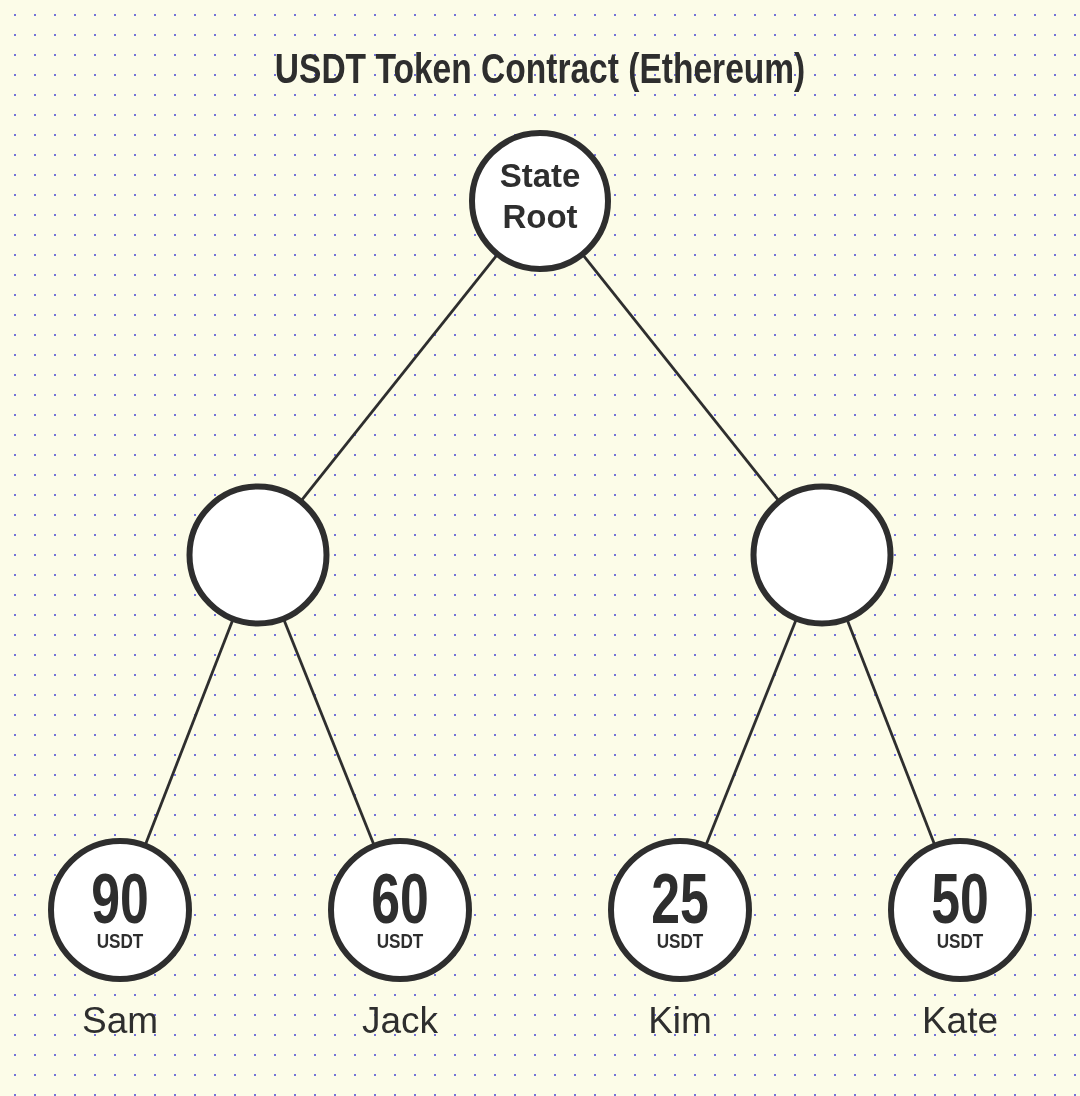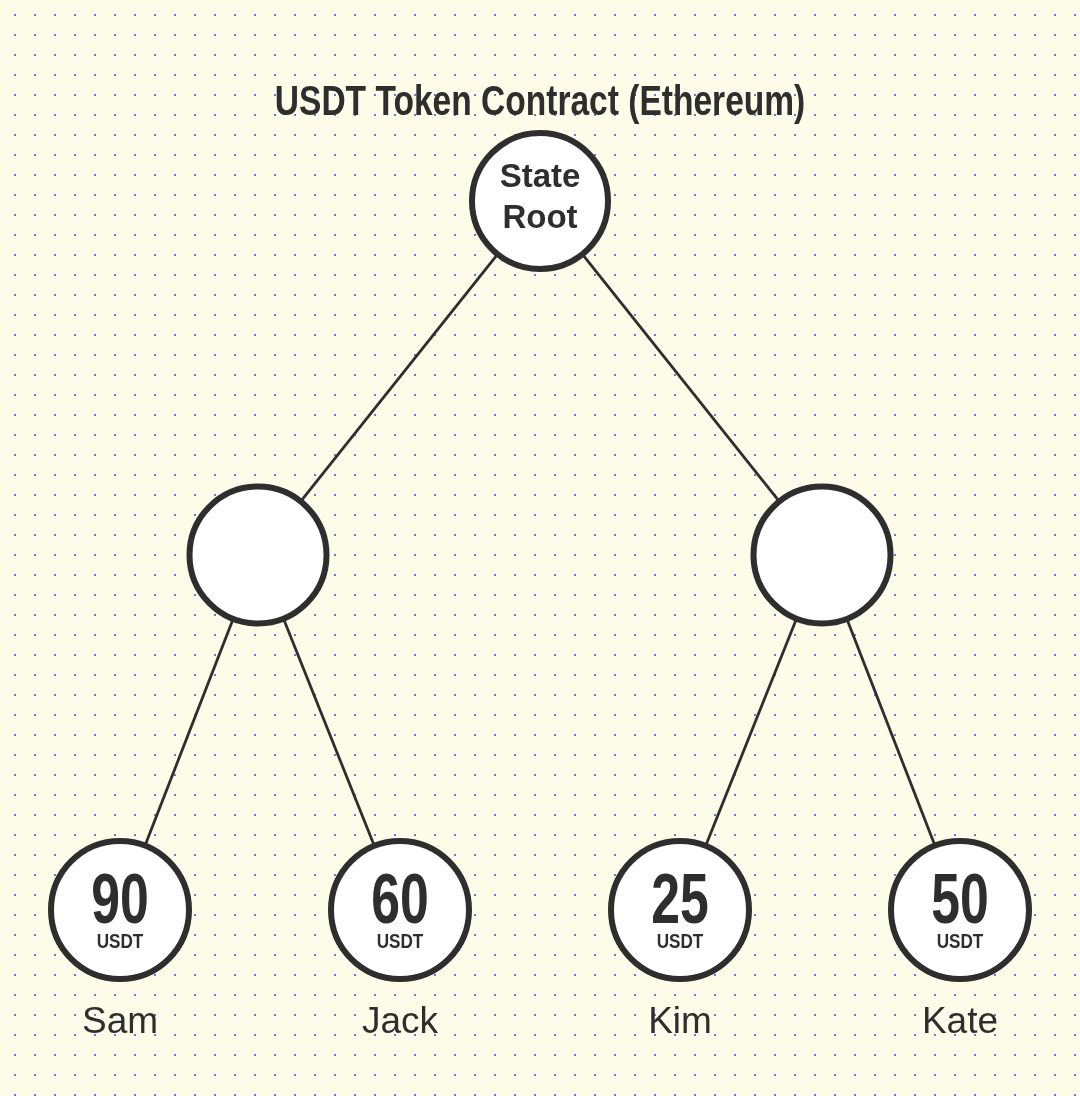--- a/index.html
+++ b/index.html
@@ -16,21 +16,20 @@
   }
   .stage { position: relative; width: 1080px; height: 1096px; }
   .title {
     position: absolute;
     top: 47px; left: 0; width: 100%;
     text-align: center;
     font-size: 43px;
     font-weight: bold;
     line-height: 1;
     white-space: nowrap;
-    margin-top: 32px;
   }
   .title > span {
     display: inline-block;
     transform: scaleX(0.78);
     transform-origin: 50% 50%;
   }
   svg { position: absolute; top: 0; left: 0; display: block; }
   .edge { stroke: #2e2e2e; stroke-width: 2.8; }
   .node { fill: #ffffff; stroke: #2e2e2e; stroke-width: 6; }
   text { fill: #2e2e2e; font-family: "Liberation Sans", sans-serif; }

